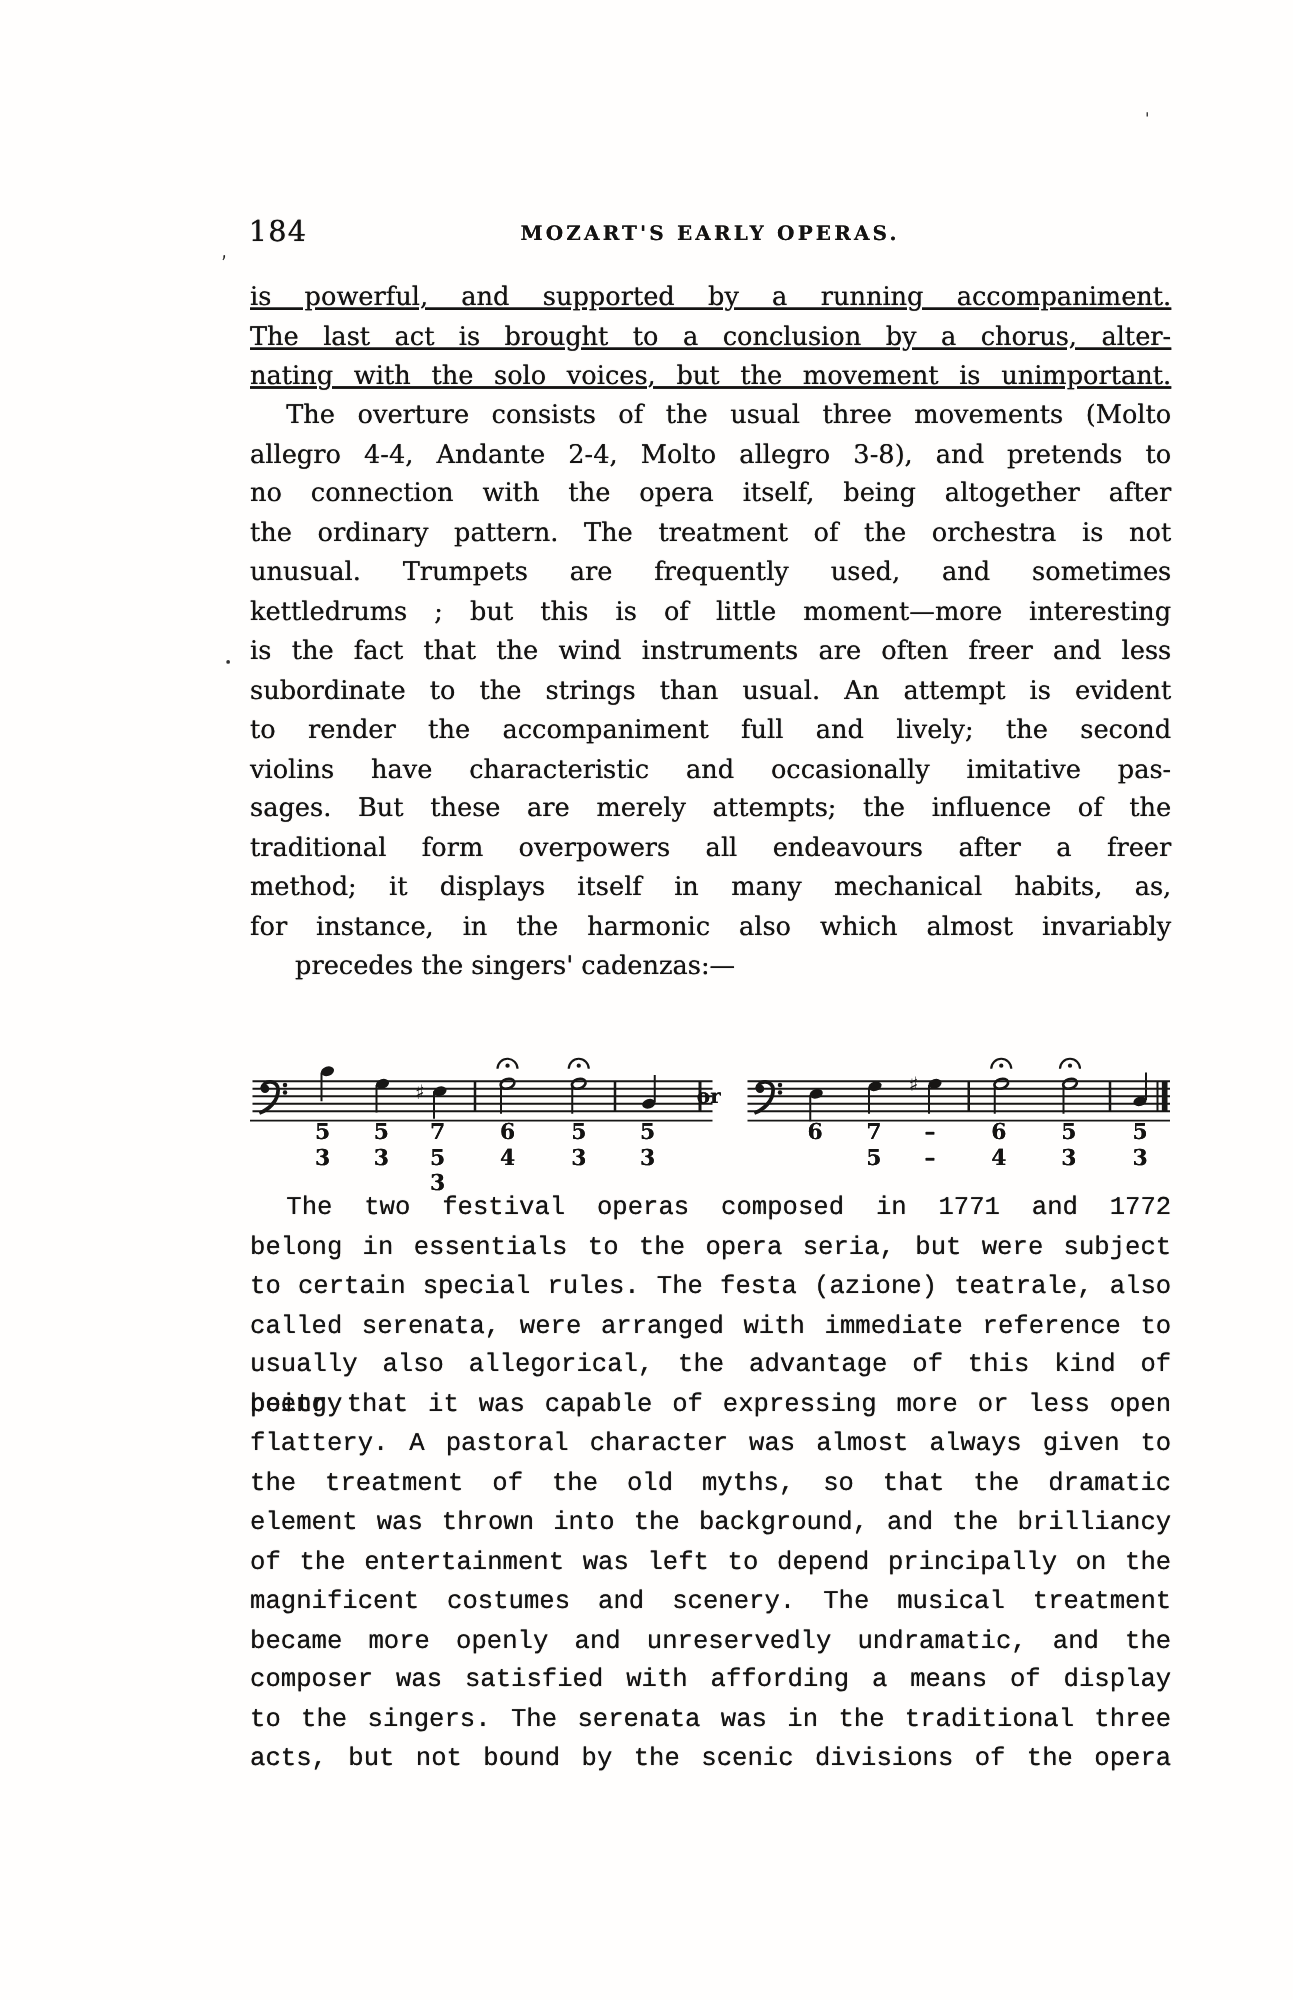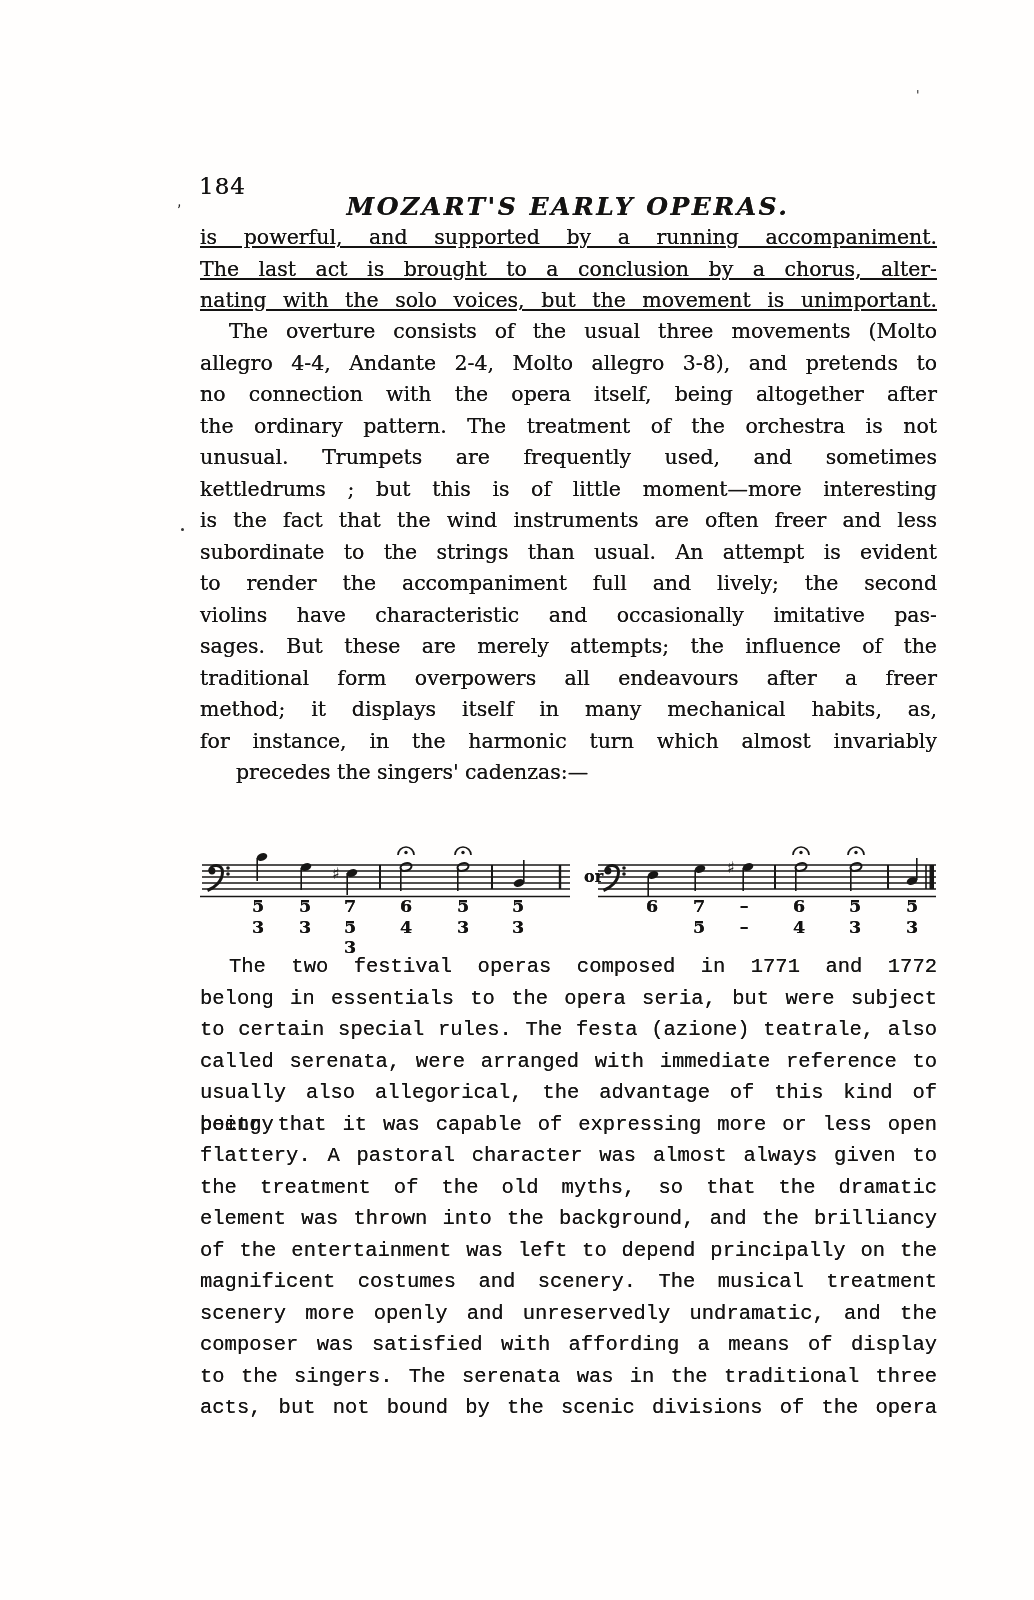--- a/index.html
+++ b/index.html
@@ -11,47 +11,46 @@
     font-family:"DejaVu Serif","Liberation Serif",serif;
     color:#141312;
   }
   
   .pagenum{
     position:absolute;left:199px;top:173px;
     font-size:23px;letter-spacing:1px;
     text-shadow:0 0 .6px rgba(10,10,10,.9);
   }
   .runhead{
-    position:absolute;left:200px;top:192px;width:736px;
-    text-align:center;font-size:25px;letter-spacing:2.5px;
+    position:absolute;left:200px;top:177px;width:736px;
+    text-align:center;font-size:16px;letter-spacing:2.5px;
     font-weight:600;
     text-shadow:0 0 .4px rgba(10,10,10,.8);
-    font-style:italic;
   }
   
   .para{
     position:absolute;left:200px;width:737px;
     font-size:20.5px;line-height:31.5px;
     text-shadow:0 0 .55px rgba(10,10,10,.85);
   }
   .para .line{
     text-align:justify;text-align-last:justify;
     white-space:normal;height:31.5px;overflow:visible;
   }
   .para .line.indent{text-indent:29px;}
   .para .line.endline{text-align-last:left;margin-left:36px;}
   #para-0{top:222px;text-decoration:underline;}
   #para-1{top:316px;}
   #para-2{top:951px;font-family:Liberation Mono, monospace;}
   
   .score{position:absolute;left:200px;top:831px;width:736px;height:132px;}
   .score svg{position:absolute;left:0;top:0;}
   .or-label{
-    position:absolute;left:384px;top:36px;width:30px;
-    text-align:left;font-size:16px;font-weight:700;
+    position:absolute;left:352px;top:36px;width:30px;
+    text-align:center;font-size:16px;font-weight:700;
     text-shadow:0 0 .5px rgba(10,10,10,.9);
   }
   .figures{position:absolute;left:0;top:0;width:736px;height:132px;}
   .figcol{
     position:absolute;top:65px;transform:translateX(-50%);
     text-align:center;font-size:17.5px;font-weight:700;
     line-height:20.5px;
     text-shadow:0 0 .5px rgba(10,10,10,.9);
   }
   .figcol span{display:block;}
@@ -85,36 +84,36 @@
       <div class="line">the ordinary pattern.  The treatment of the orchestra is not</div>
       <div class="line">unusual.  Trumpets are frequently used, and sometimes</div>
       <div class="line">kettledrums ; but this is of little moment—more interesting</div>
       <div class="line">is the fact that the wind instruments are often freer and less</div>
       <div class="line">subordinate to the strings than usual.  An attempt is evident</div>
       <div class="line">to render the accompaniment full and lively;  the second</div>
       <div class="line">violins have characteristic and occasionally imitative pas-</div>
       <div class="line">sages.  But these are merely attempts; the influence of the</div>
       <div class="line">traditional form overpowers all endeavours after a freer</div>
       <div class="line">method;  it displays itself in many mechanical habits, as,</div>
-      <div class="line">for instance, in the harmonic turn which almost invariably</div>
+      <div class="line">for instance, in the harmonic also which almost invariably</div>
       <div class="line endline">precedes the singers' cadenzas:—</div>
     </div>
   <div class="para" id="para-2">
       <div class="line indent">The two festival operas composed in 1771 and 1772</div>
       <div class="line">belong in essentials to the opera seria, but were subject</div>
       <div class="line">to certain special rules.  The festa (azione) teatrale, also</div>
       <div class="line">called serenata, were arranged with immediate reference to</div>
       <div class="line">usually also allegorical, the advantage of this kind of poetry</div>
       <div class="line">being that it was capable of expressing more or less open</div>
       <div class="line">flattery.  A pastoral character was almost always given to</div>
       <div class="line">the treatment of the old myths, so that the dramatic</div>
       <div class="line">element was thrown into the background, and the brilliancy</div>
       <div class="line">of the entertainment was left to depend principally on the</div>
       <div class="line">magnificent costumes and scenery.  The musical treatment</div>
-      <div class="line">scenery more openly and unreservedly undramatic, and the</div>
+      <div class="line">became more openly and unreservedly undramatic, and the</div>
       <div class="line">composer was satisfied with affording a means of display</div>
       <div class="line">to the singers.  The serenata was in the traditional three</div>
       <div class="line">acts, but not bound by the scenic divisions of the opera</div>
     </div>
 
   <div class="score">
     <svg width="736" height="132" viewBox="0 0 736 132">
 
       <g stroke="#171615" stroke-width="1.5">
         <line x1="2" y1="34" x2="370" y2="34"></line>

